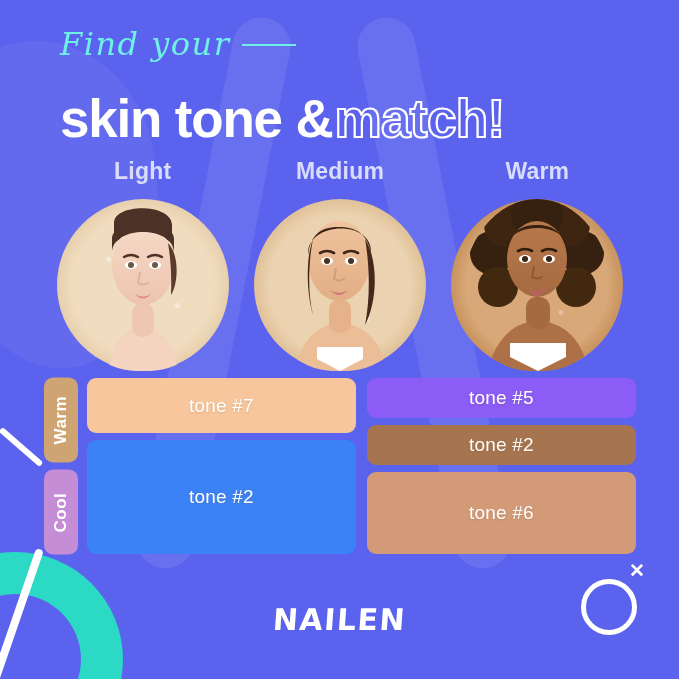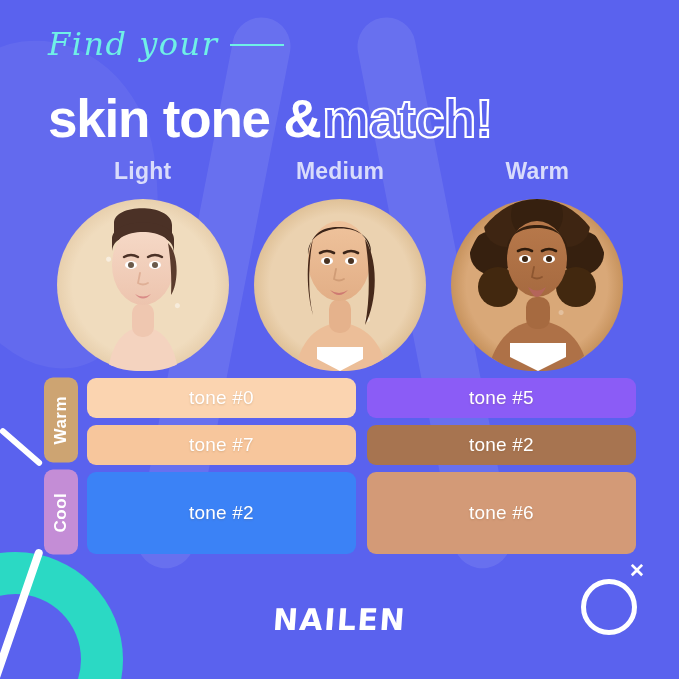--- a/index.html
+++ b/index.html
@@ -83,21 +83,21 @@
     color:#FFFFFF;
     font-size:19px;
     font-weight:700;
     line-height:16px;
     text-align:center;
   }
 
   
   .headline{
     position:absolute;
-    left:48px; top:28px;
+    left:60px; top:28px;
     width:600px;
   }
   .script{
     display:block;
     font-family:"DejaVu Serif", serif;
     font-style:italic;
     font-size:32px;
     color:#6FF0E6;
     letter-spacing:1.5px;
     line-height:1;
@@ -400,21 +400,20 @@
   <div class="grid-wrap">
 
     <div class="side-tabs">
       <div class="side-tab warm">Warm</div>
       <div class="side-tab cool">Cool</div>
     </div>
 
     <div class="tone-cols">
 
       <div class="tone-col">
-        <div class="swatch sw-1" style="background:#FBD4B0">tone #0</div>
         <div class="swatch sw-1" style="background:#F7C69C">tone #7</div>
         <div class="swatch sw-2" style="background:#3b82f6">tone #2</div>
       </div>
 
 
       <div class="tone-col">
         <div class="swatch sw-1" style="background:#8b5cf6">tone #5</div>
         <div class="swatch sw-1" style="background:#A77450">tone #2</div>
         <div class="swatch sw-2" style="background:#D39A77">tone #6</div>
       </div>

